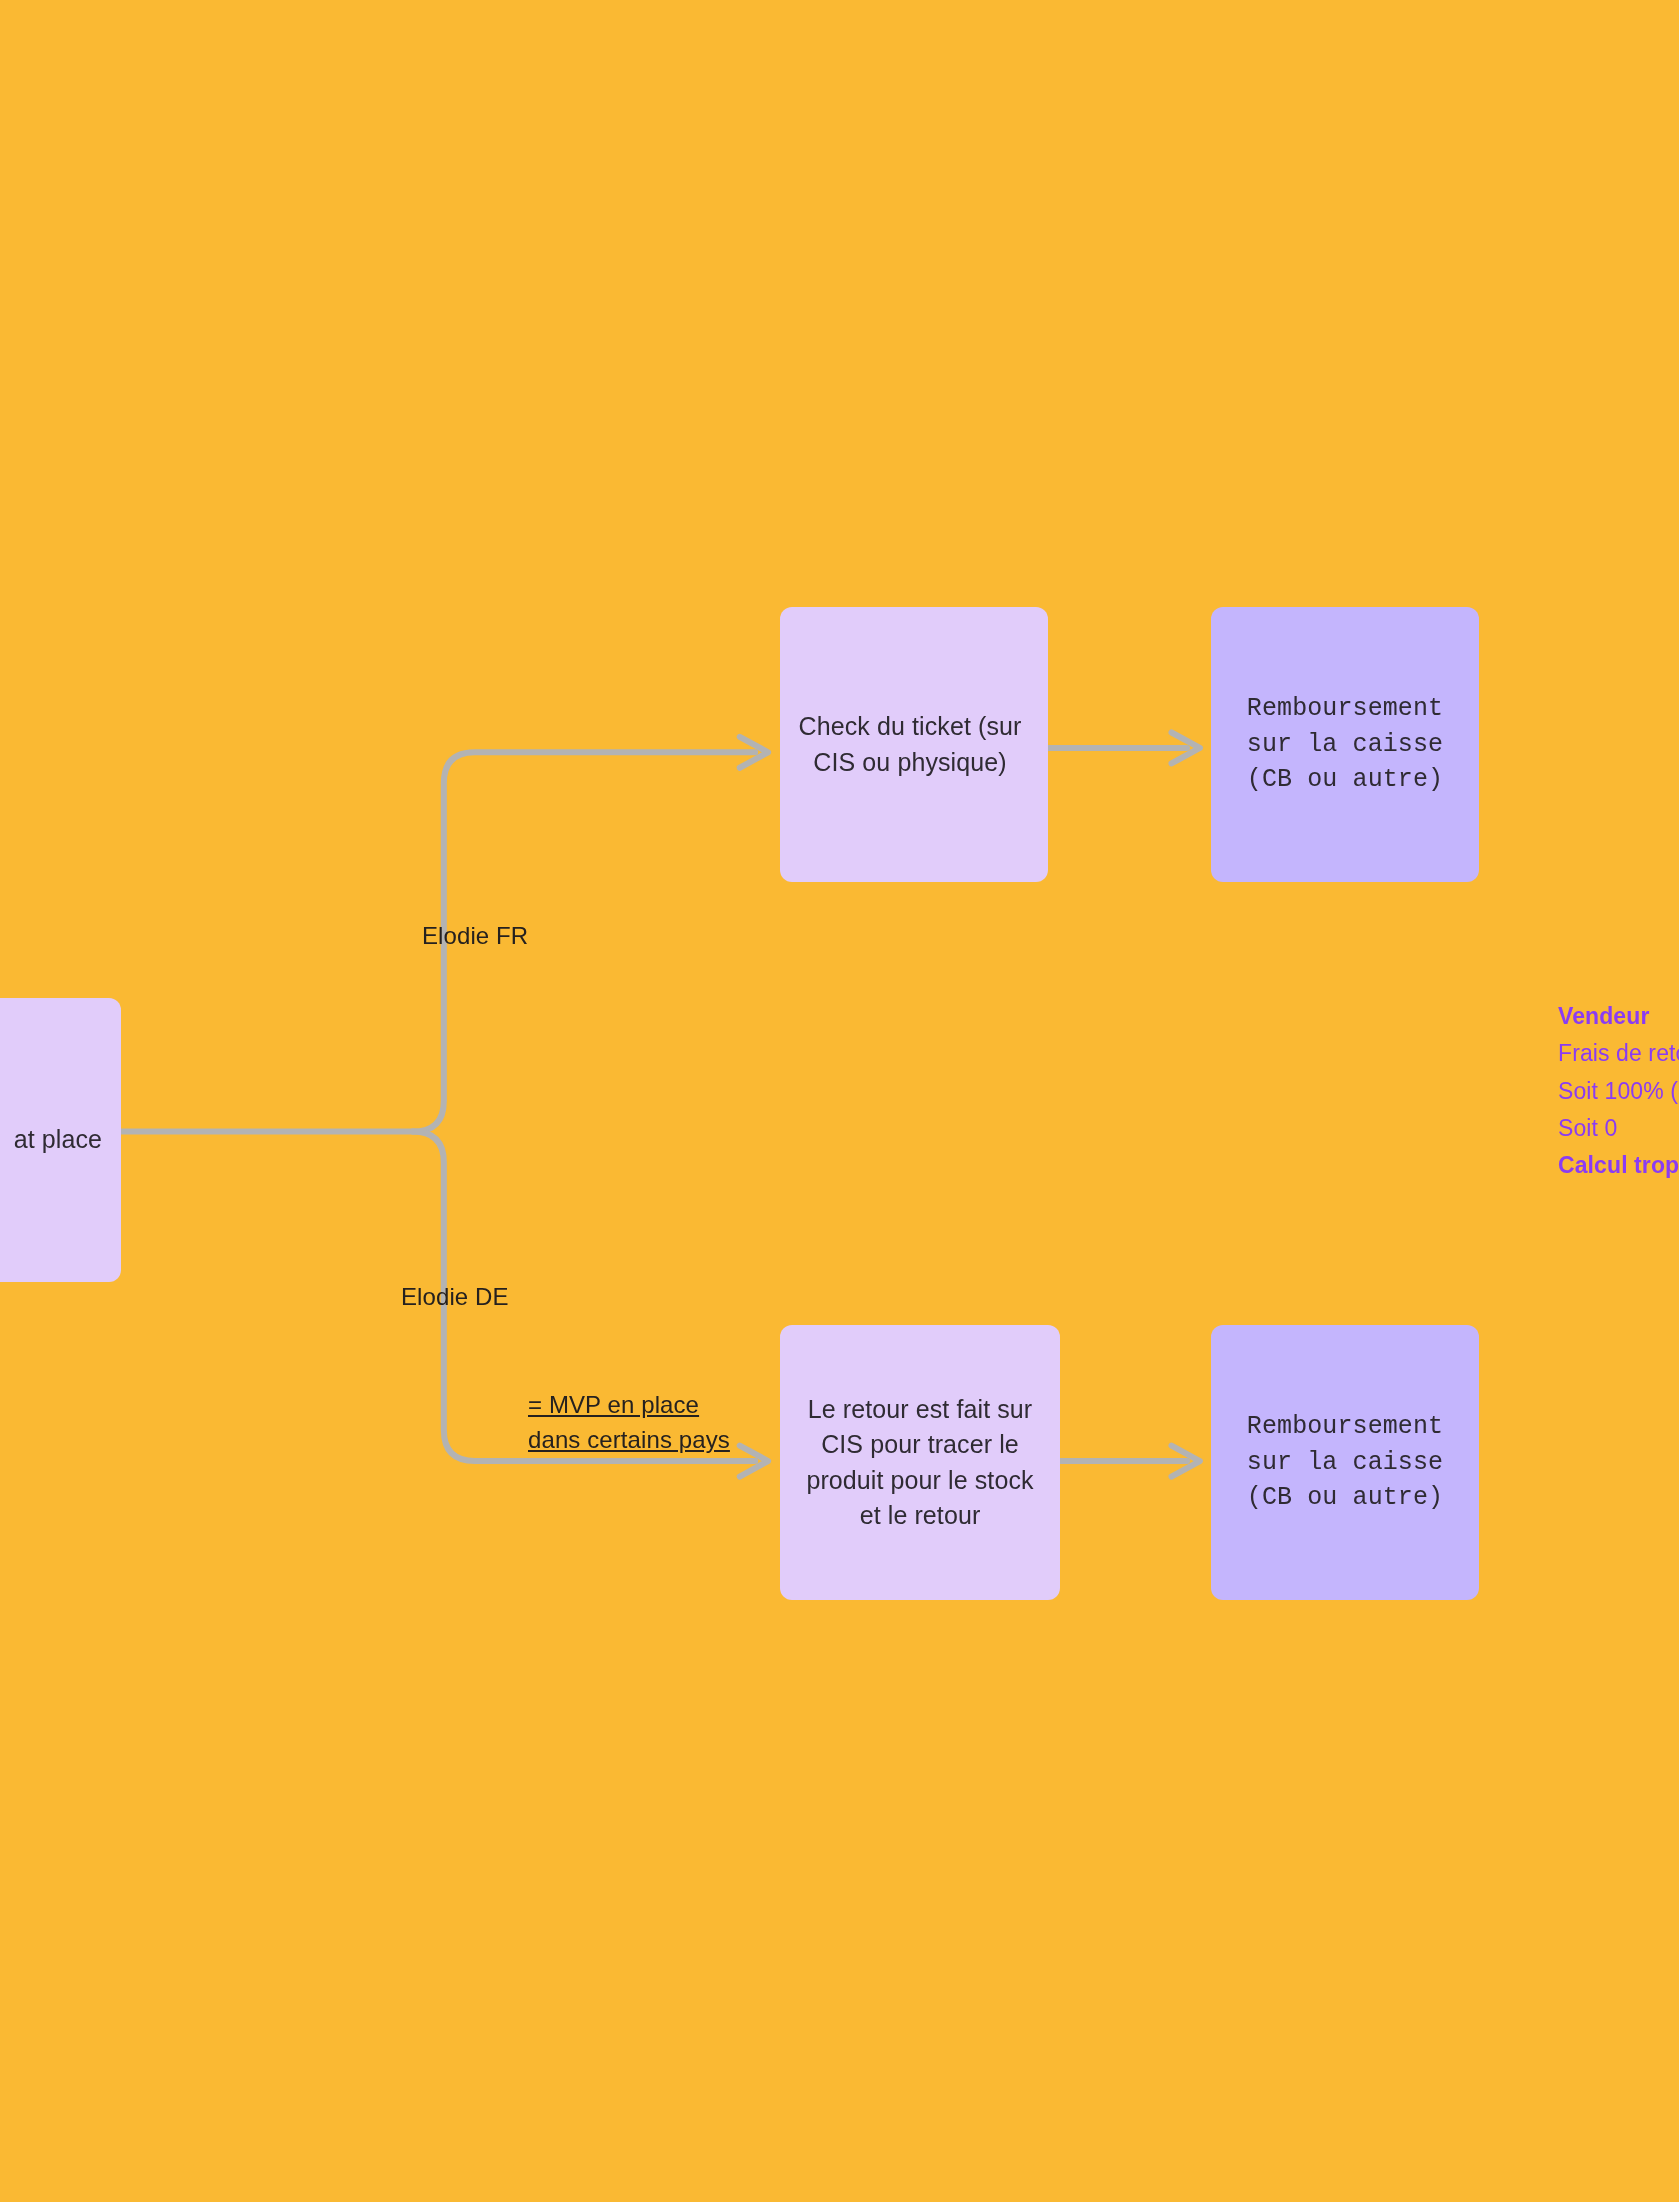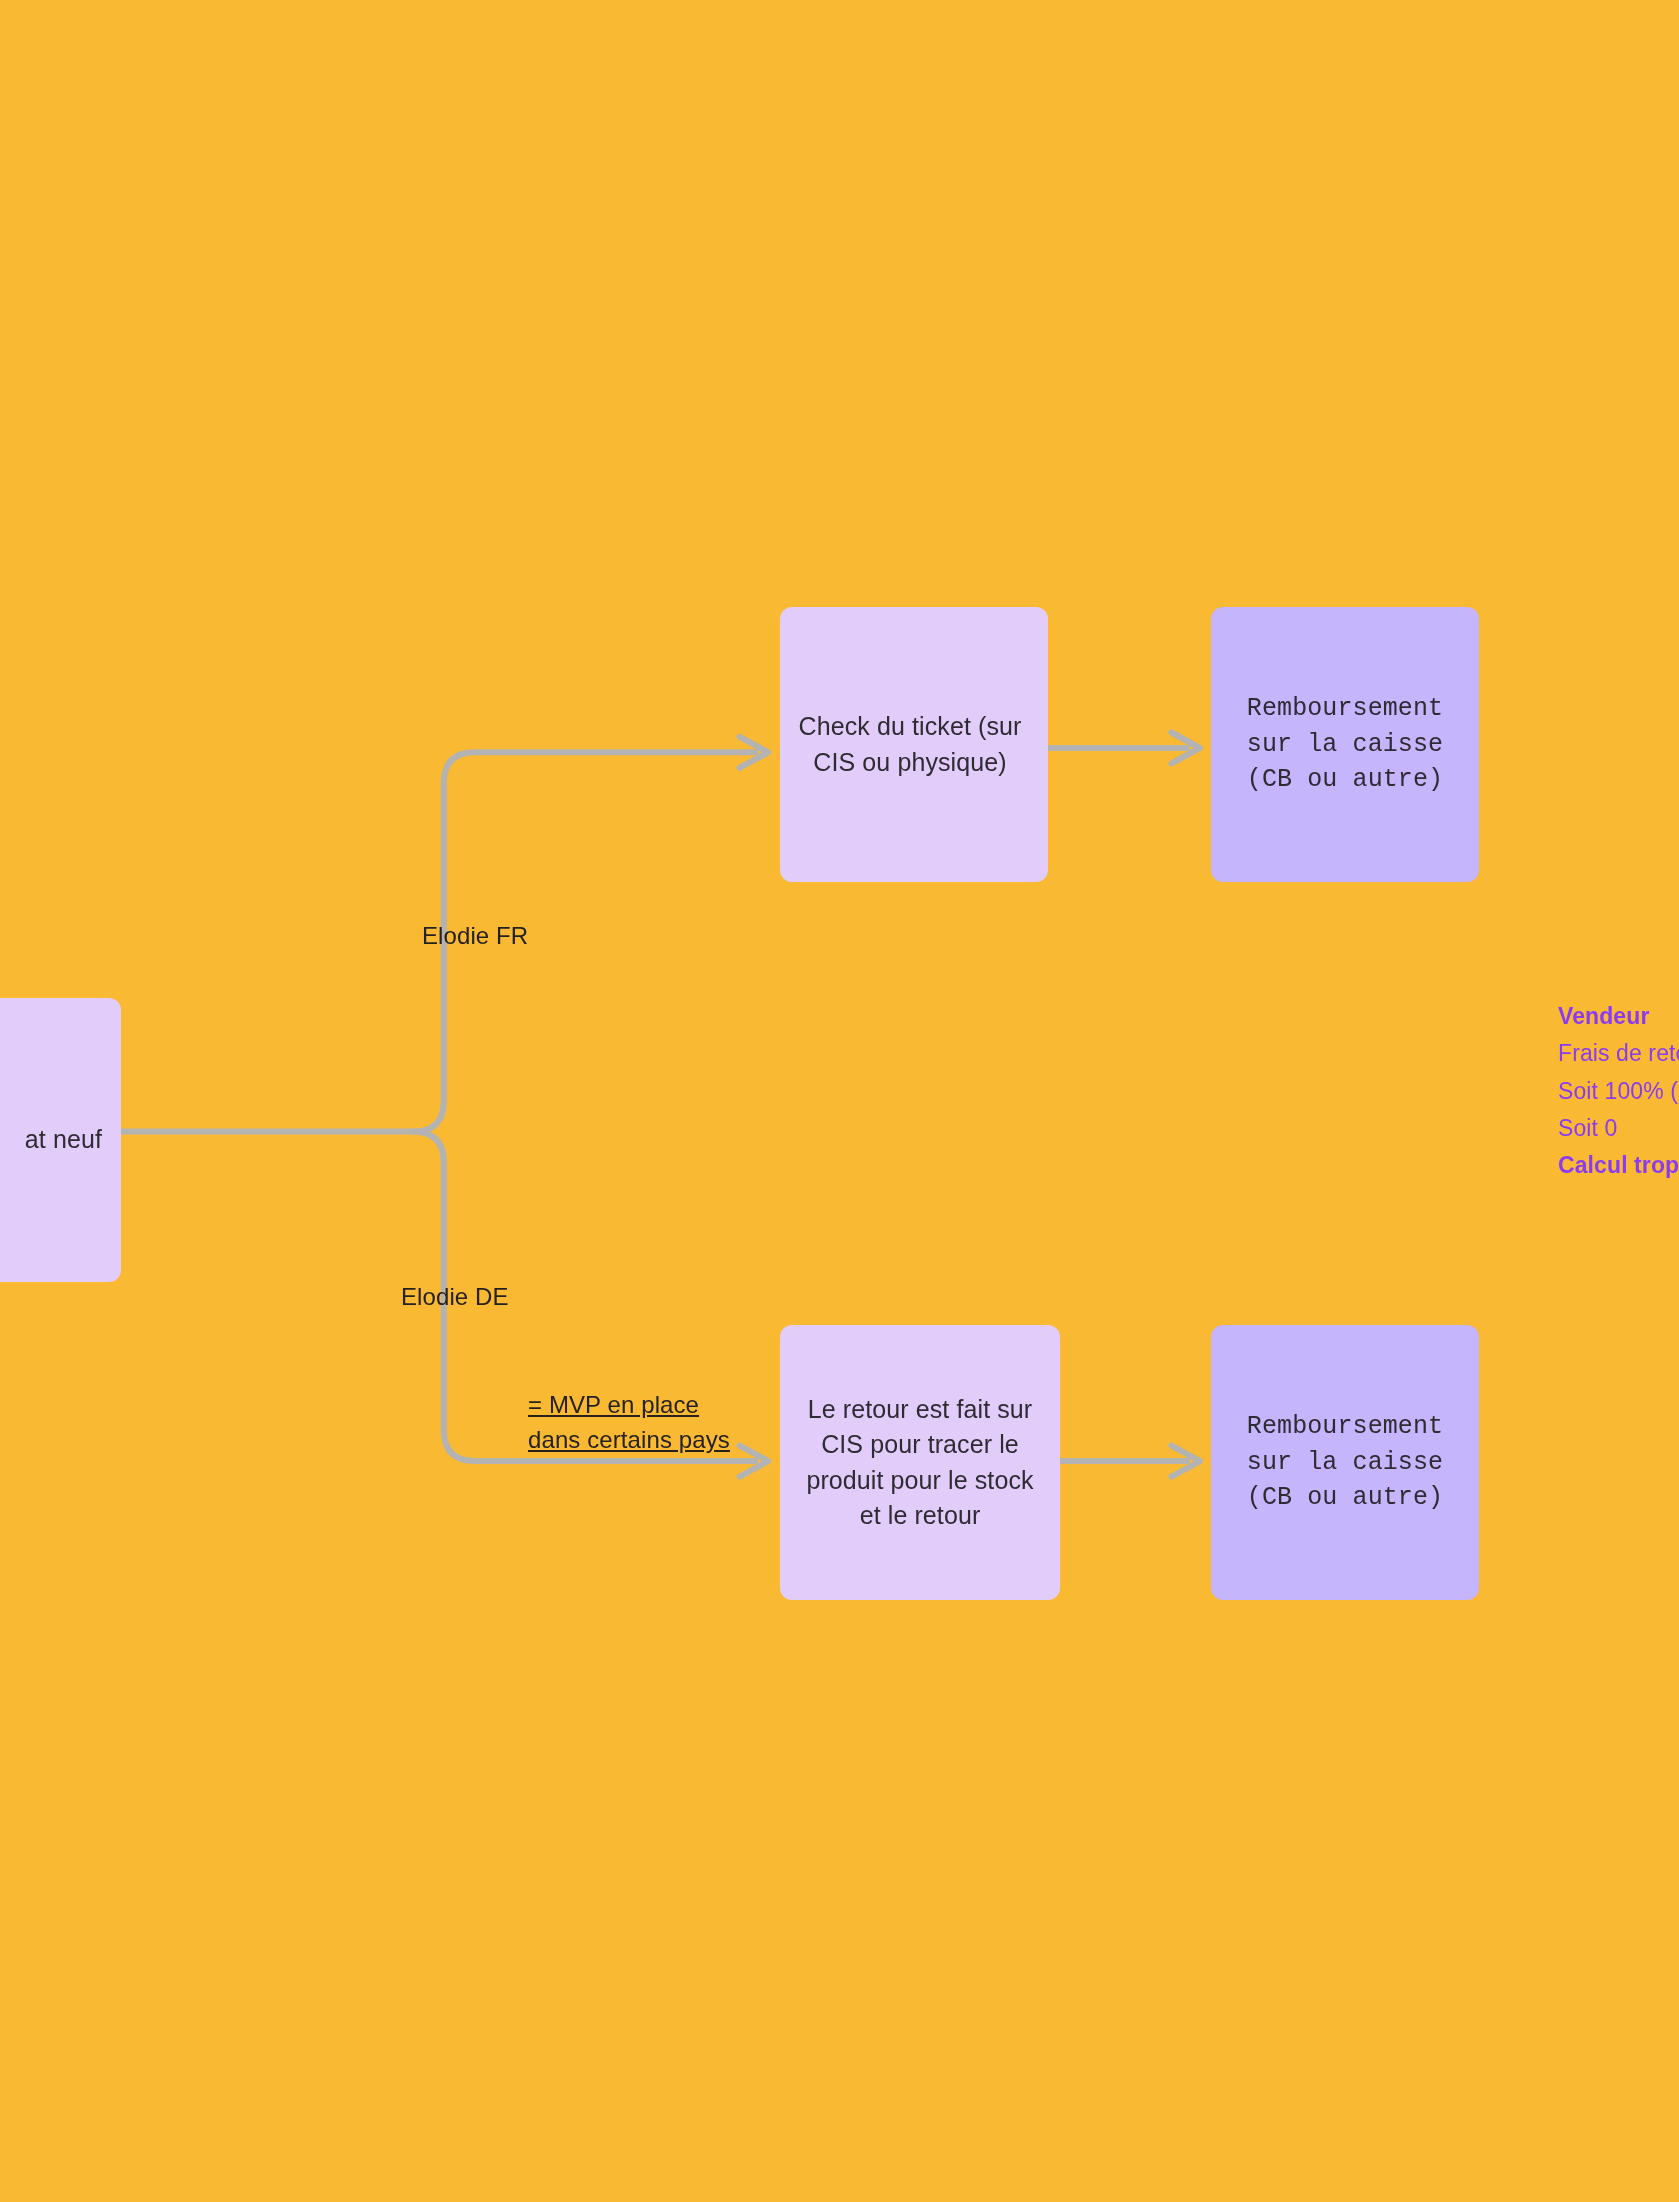--- a/index.html
+++ b/index.html
@@ -95,21 +95,21 @@
 
       <path d="M 480 1315 Q 516 1315 516 1351 L 516 1662 Q 516 1698 552 1698 L 878 1698"></path>
       <path d="M 860 1680 L 893 1698 L 860 1716"></path>
 
       <path d="M 1218 1698 L 1380 1698"></path>
       <path d="M 1362 1680 L 1395 1698 L 1362 1716"></path>
     </g>
   </svg>
 
   <div class="node purple" style="left:-79px; top:998px; width:200px; height:284px; justify-content:flex-end;">
-    <span>at neuf</span>
+    <span>at place</span>
   </div>
 
   <div class="node purple" style="left:780px; top:607px; width:268px; height:275px;padding-left:11px;">
     <span>Check du ticket (sur CIS ou physique)</span>
   </div>
 
   <div class="node yellow" style="left:1211px; top:607px; width:268px; height:275px;">
     <span>Remboursement sur la caisse (CB ou autre)</span>
   </div>
 

